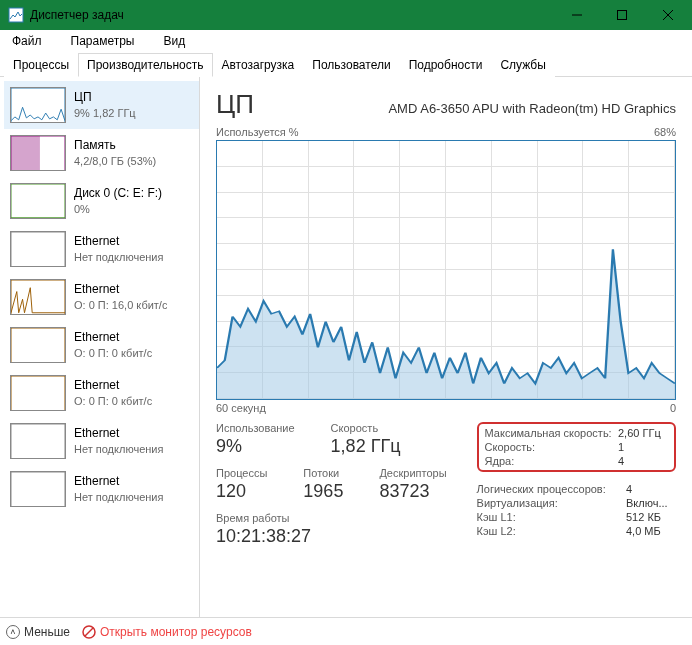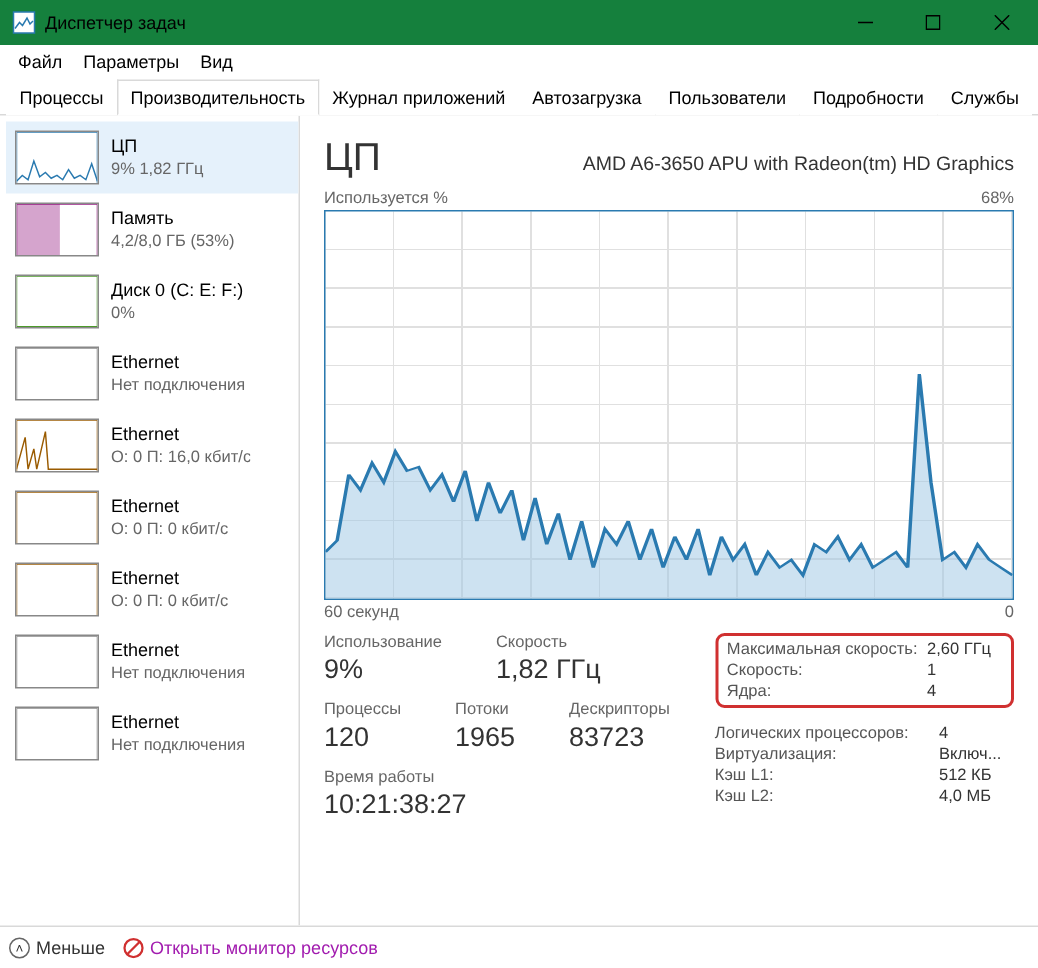--- a/index.html
+++ b/index.html
@@ -3,21 +3,21 @@
 <meta charset="utf-8">
 <style>
 * { box-sizing: border-box; margin: 0; padding: 0; font-family: "Segoe UI", Tahoma, sans-serif; }
 body { background: #fff; width: 692px; height: 645px; overflow: hidden; display: flex; flex-direction: column; }
 .titlebar { height: 30px; background: #15803d; display: flex; align-items: center; padding-left: 8px; }
 .titlebar .icon { width: 16px; height: 16px; margin-right: 6px; }
 .titlebar .title { font-size: 12px; color: #000; flex: 1; }
 .winbtns { display: flex; height: 100%; }
 .winbtn { width: 45px; height: 100%; display: flex; align-items: center; justify-content: center; color: #000; }
 .winbtn:last-child { width: 48px; }
-.menubar { height: 22px; display: flex; align-items: center; padding-left: 6px; gap: 2px; font-size: 12px; }
+.menubar { height: 22px; display: flex; align-items: center; padding-left: 6px; gap: 17px; font-size: 12px; }
 .menubar span { padding: 2px 6px; }
 .tabs { display: flex; border-bottom: 1px solid #d9d9d9; padding-left: 4px; font-size: 12px; }
 .tab { padding: 4px 8px; border: 1px solid transparent; border-bottom: none; position: relative; top: 1px; background: #fff; white-space: nowrap; }
 .tab.active { border-color: #d9d9d9; border-bottom: 1px solid #fff; }
 .content { flex: 1; display: flex; overflow: hidden; }
 .sidebar { width: 200px; border-right: 1px solid #d9d9d9; overflow-y: auto; padding: 4px 0 4px 4px; }
 .sidebar::-webkit-scrollbar { width: 16px; }
 .sidebar::-webkit-scrollbar-track { background: #f0f0f0; }
 .sidebar::-webkit-scrollbar-thumb { background: #c0c0c0; }
 .sitem { display: flex; align-items: center; height: 48px; padding: 4px 6px; cursor: pointer; }
@@ -40,21 +40,21 @@
 .stat { display: flex; flex-direction: column; }
 .stat .lbl { font-size: 11px; color: #666; margin-bottom: 2px; }
 .stat .val { font-size: 18px; color: #333; }
 .kvtable { font-size: 11px; }
 .kvtable .row { display: flex; justify-content: space-between; padding: 1px 0; }
 .kvtable .row .k { color: #555; }
 .kvtable .row .v { color: #333; min-width: 50px; text-align: left; }
 .redbox { border: 2px solid #d03030; border-radius: 6px; padding: 2px 6px; }
 .footer { height: 28px; border-top: 1px solid #d9d9d9; display: flex; align-items: center; padding: 0 6px; font-size: 12px; gap: 12px; }
 .footer .lessbtn { display: flex; align-items: center; gap: 4px; color: #333; }
-.footer .reslink { display: flex; align-items: flex-start; gap: 4px; color: #a21caf; }
+.footer .reslink { display: flex; align-items: flex-start; gap: 4px; color: #ef4444; }
 .circle { width: 14px; height: 14px; border: 1px solid #666; border-radius: 50%; display: inline-flex; align-items: center; justify-content: center; font-size: 9px; }
 .resicon { width: 14px; height: 14px; }
 .statrow { display: flex; gap: 36px; }
 </style>
 </head>
 <body>
 
 <div class="titlebar">
   <span class="icon">
     <svg viewBox="0 0 16 16">
@@ -85,21 +85,20 @@
 
 <div class="menubar">
   <span>Файл</span>
   <span>Параметры</span>
   <span>Вид</span>
 </div>
 
 <div class="tabs">
   <div class="tab">Процессы</div>
   <div class="tab active">Производительность</div>
-  <div class="tab">Журнал приложений</div>
   <div class="tab">Автозагрузка</div>
   <div class="tab">Пользователи</div>
   <div class="tab">Подробности</div>
   <div class="tab">Службы</div>
 </div>
 
 <div class="content">
   <div class="sidebar" id="sidebar">
       <div class="sitem active">
         <div class="thumb">

